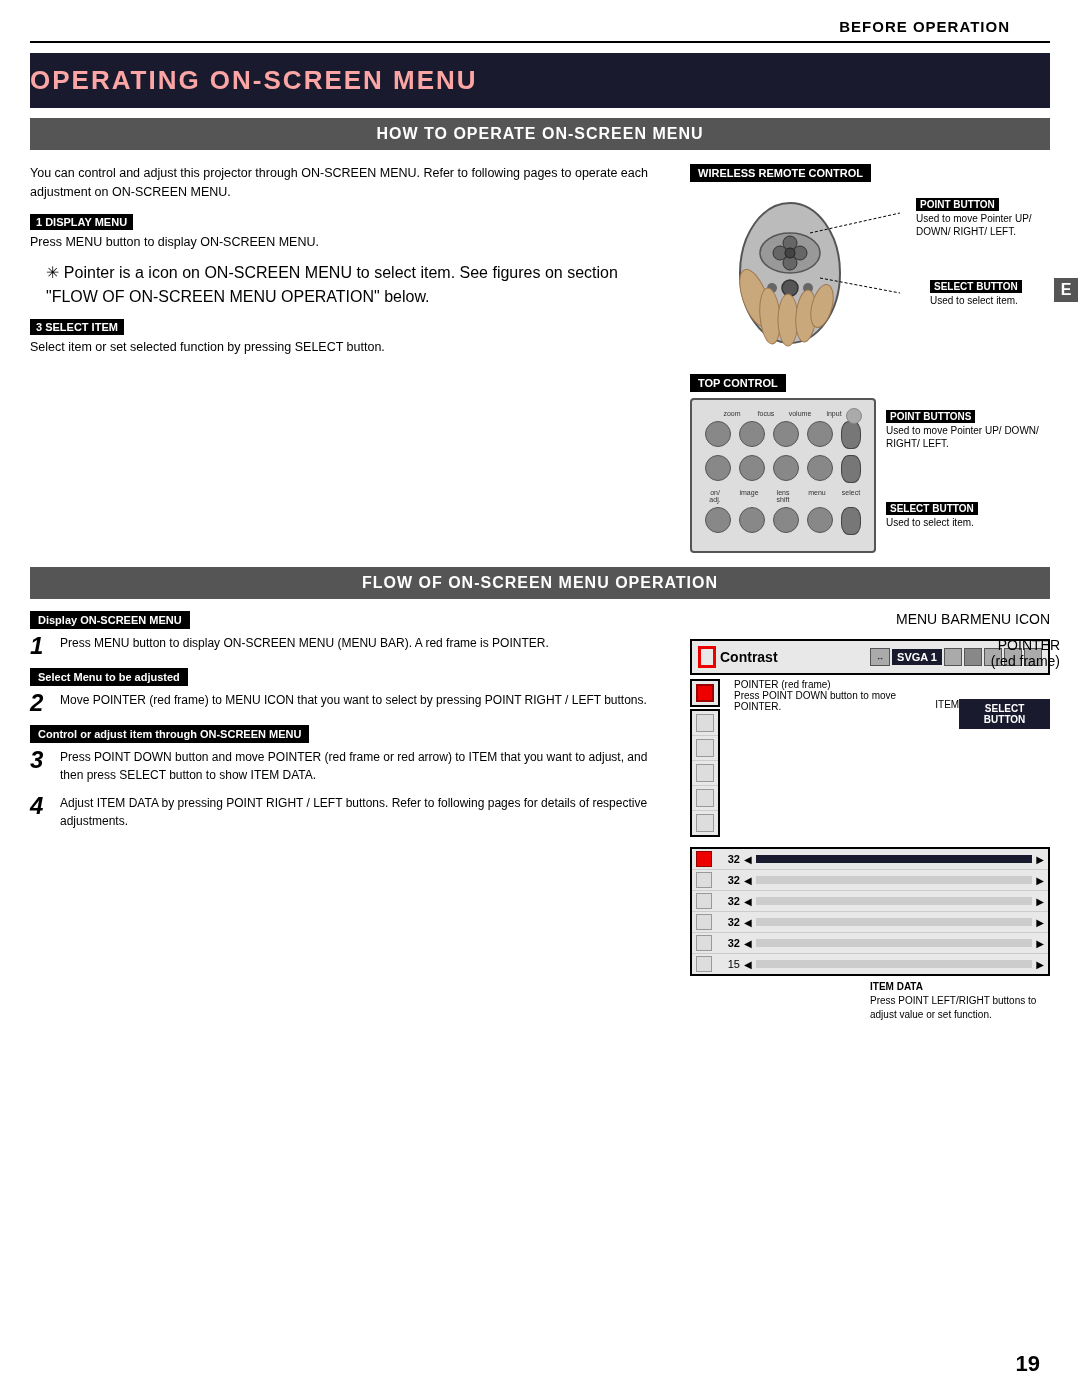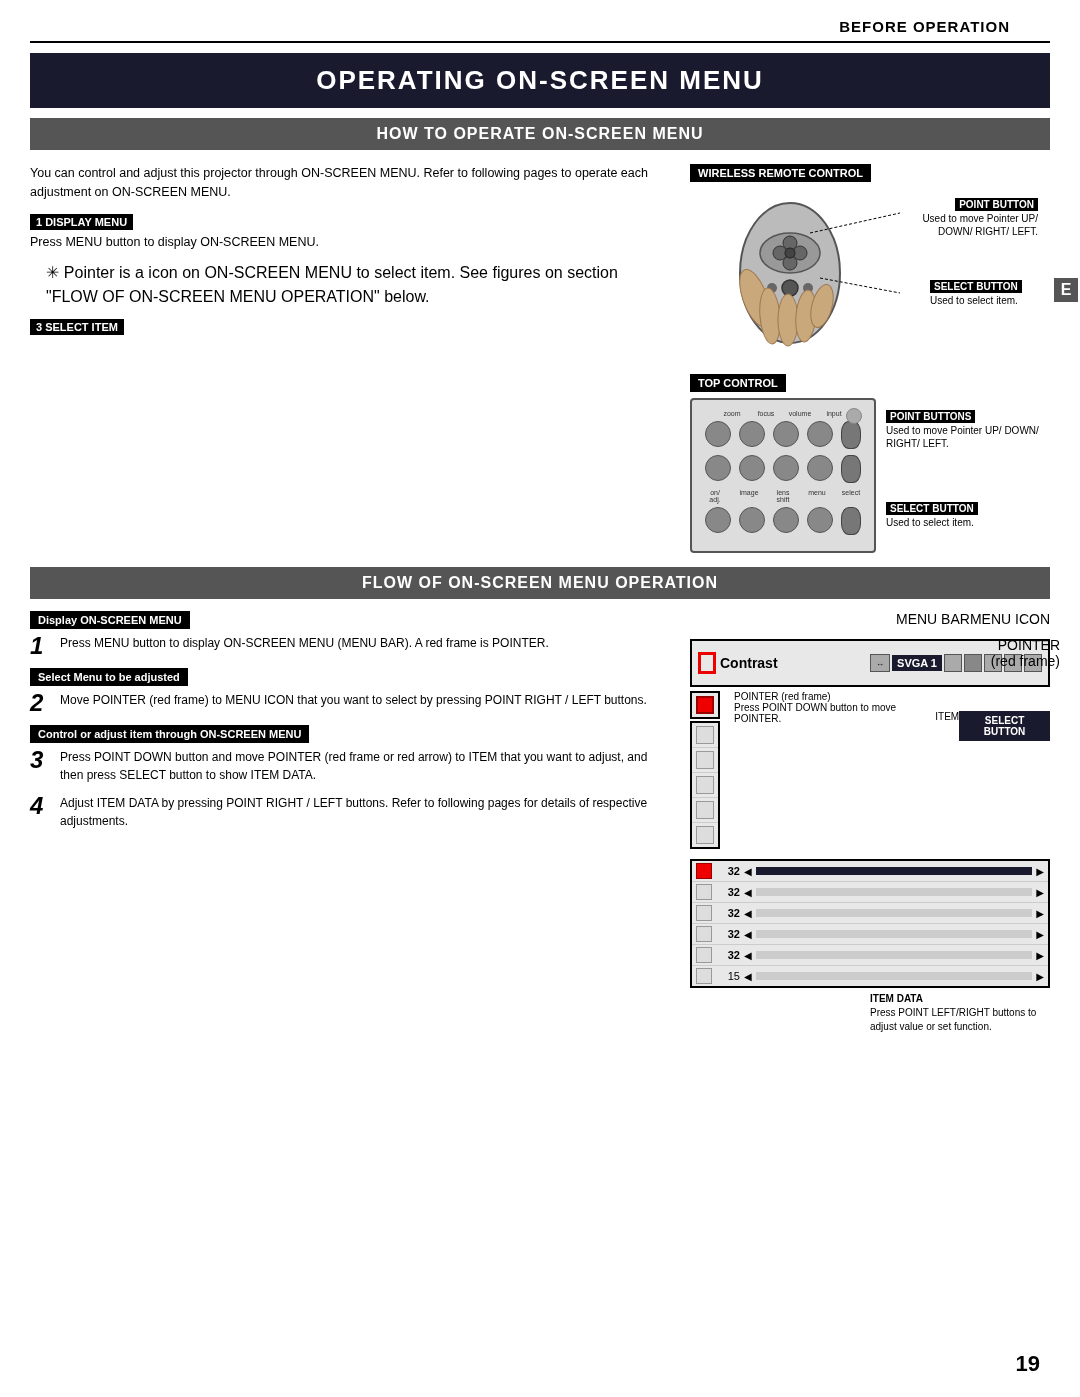--- a/index.html
+++ b/index.html
@@ -20,22 +20,22 @@
       font-size: 15px;
       font-weight: bold;
       letter-spacing: 1px;
       border-bottom: 2px solid #000;
       margin: 0 30px;
     }
 
     
     .main-title-box {
       background: #1a1a2e;
-      color: #ffffff;
-      text-align: center;
+      color: #fca5a5;
+      text-align: left;
       padding: 12px 0;
       margin: 10px 30px;
       font-size: 26px;
       font-weight: bold;
       letter-spacing: 2px;
     }
 
     
     .section-header {
       background: #555;
@@ -175,21 +175,21 @@
       font-size: 12px;
       line-height: 1.5;
       flex: 1;
     }
 
     .menu-bar-row {
       display: flex;
       align-items: center;
       border: 2px solid #000;
       background: #e8e8e8;
-      height: 48px;
+      height: 36px;
       padding: 0 6px;
       gap: 4px;
       margin-bottom: 2px;
     }
 
     .menu-bar-contrast {
       font-size: 14px;
       font-weight: bold;
       flex: 1;
     }
@@ -303,20 +303,21 @@
     <div>
       <div class="step-label">1  DISPLAY MENU</div>
       <p class="step-text">Press MENU button to display ON-SCREEN MENU.</p>
     </div>
 
 
     <p class="note-text">✳  Pointer is a icon on ON-SCREEN MENU to select item. See figures on section "FLOW OF ON-SCREEN MENU OPERATION" below.</p>
 
     <div>
       <div class="step-label">3  SELECT ITEM</div>
+      <p class="step-text">Select item or set selected function by pressing SELECT button.</p>
     </div>
   </div>
 
   <div class="right-col">
 
     <div>
       <div class="wireless-label">WIRELESS REMOTE CONTROL</div>
 
       
       <div class="remote-svg-area" style="position:relative; height:170px;">
@@ -337,21 +338,21 @@
           <circle cx="62" cy="90" r="5" fill="#666"></circle>
           <circle cx="98" cy="90" r="5" fill="#666"></circle>
 
           <ellipse cx="45" cy="100" rx="12" ry="30" fill="#c9a87c" stroke="#a07850" stroke-width="1" transform="rotate(-20,45,100)"></ellipse>
           <ellipse cx="60" cy="118" rx="10" ry="28" fill="#c9a87c" stroke="#a07850" stroke-width="1" transform="rotate(-5,60,118)"></ellipse>
           <ellipse cx="78" cy="122" rx="10" ry="26" fill="#c9a87c" stroke="#a07850" stroke-width="1"></ellipse>
           <ellipse cx="96" cy="118" rx="10" ry="26" fill="#c9a87c" stroke="#a07850" stroke-width="1" transform="rotate(5,96,118)"></ellipse>
           <ellipse cx="112" cy="108" rx="10" ry="22" fill="#c9a87c" stroke="#a07850" stroke-width="1" transform="rotate(15,112,108)"></ellipse>
         </svg>
 
-        <div style="position:absolute; right:12px; top:8px; width:130px;text-align:right;">
+        <div style="position:absolute; right:4px; top:8px; width:130px;">
           <div class="label-bold">POINT BUTTON</div>
           <div style="font-size:10px; line-height:1.3;">Used to move Pointer UP/ DOWN/ RIGHT/ LEFT.</div>
         </div>
         <div style="position:absolute; right:0; top:90px; width:120px;">
           <div class="label-bold">SELECT BUTTON</div>
           <div style="font-size:10px; line-height:1.3;">Used to select item.</div>
         </div>
 
         <svg width="340" height="170" viewBox="0 0 340 170" style="position:absolute;left:0;top:0;pointer-events:none;">
           <line x1="120" y1="45" x2="210" y2="25" stroke="#000" stroke-width="1" stroke-dasharray="3,2"></line>

